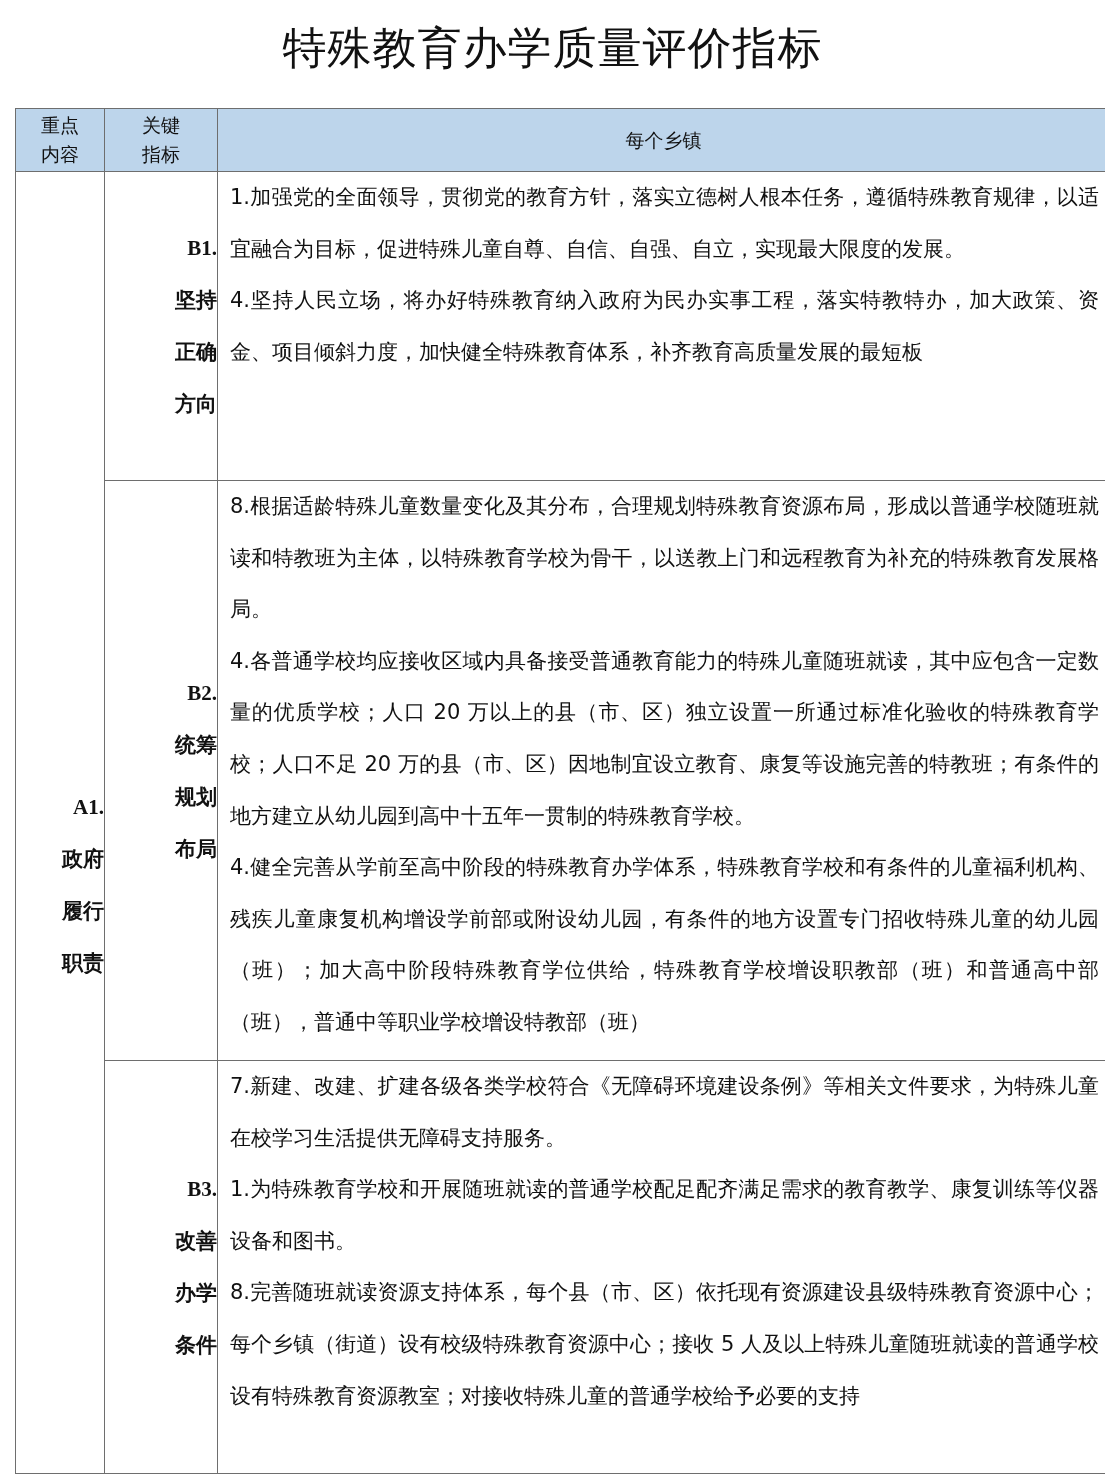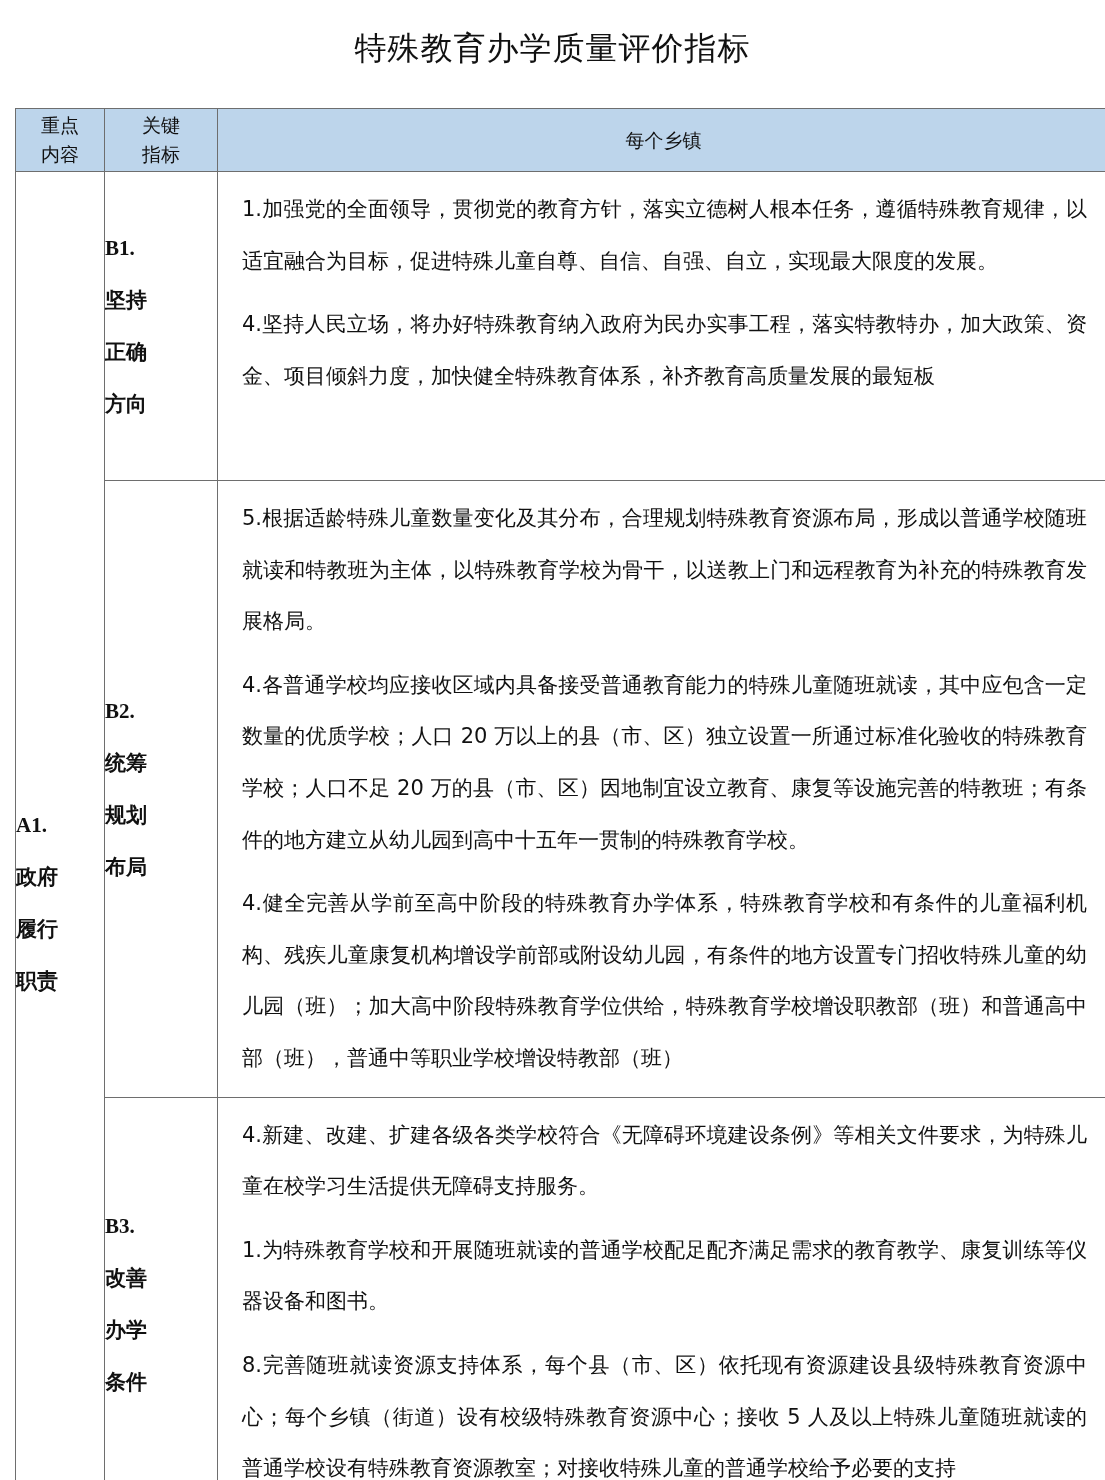--- a/index.html
+++ b/index.html
@@ -1,30 +1,30 @@
 <!DOCTYPE html>
 <html><head>
   <meta charset="utf-8">
   <style>
     html, body { margin: 0; padding: 0; background: #ffffff; }
     body { width: 1105px; height: 1480px; position: relative; overflow: hidden;
            font-family: "DejaVu Sans", "Liberation Sans", sans-serif; color: #111; }
     .title { position: absolute; left: 0; top: 18px; width: 1105px; text-align: center;
-             font-size: 32px; line-height: 60px; font-weight: normal; letter-spacing: 1px; color: #111; }
+             font-size: 44px; line-height: 60px; font-weight: normal; letter-spacing: 1px; color: #111; }
     table.grid { position: absolute; left: 15px; top: 108px; width: 1094px;
                  border-collapse: collapse; table-layout: fixed; }
     table.grid td, table.grid th { border: 1.5px solid #6e6e6e; padding: 0; vertical-align: middle; }
     table.grid th { background: #bdd5eb; font-weight: normal; font-size: 19px; line-height: 29px;
                     text-align: center; height: 62px; }
     col.c1 { width: 89px; } col.c2 { width: 113px; } col.c3 { width: 892px; }
-    .lvl { text-align: left; font-weight: bold; font-size: 21px; line-height: 52px; }
+    .lvl { text-align: right; font-weight: bold; font-size: 21px; line-height: 52px; }
     .lvl .code { font-family: "Liberation Serif", "DejaVu Serif", serif; font-size: 21px; display: block; }
     .lvl .word { display: block; font-family: Liberation Serif, serif; }
     .pts { padding: 0 10px 0 12px !important; vertical-align: top !important; font-size: 21px; line-height: 51.6px; text-align: justify; }
-    .pts p { margin: 12px; }
+    .pts p { margin: 0; }
   </style>
 </head>
 <body>
 
 <div class="title">特殊教育办学质量评价指标</div>
 
 <table class="grid">
   <colgroup>
       <col class="c1">
       <col class="c2">
@@ -63,33 +63,33 @@
   </tr>
 
   <tr style="height:580px;">
     <td class="lvl">
       <span class="code">B2.</span>
       <span class="word">统筹</span>
       <span class="word">规划</span>
       <span class="word">布局</span>
     </td>
     <td class="pts">
-      <p>5.根据适龄特殊儿童数量变化及其分布，合理规划特殊教育资源布局，形成以普通学校随班就读和特教班为主体，以特殊教育学校为骨干，以送教上门和远程教育为补充的特殊教育发展格局。</p>
+      <p>8.根据适龄特殊儿童数量变化及其分布，合理规划特殊教育资源布局，形成以普通学校随班就读和特教班为主体，以特殊教育学校为骨干，以送教上门和远程教育为补充的特殊教育发展格局。</p>
       <p>4.各普通学校均应接收区域内具备接受普通教育能力的特殊儿童随班就读，其中应包含一定数量的优质学校；人口 20 万以上的县（市、区）独立设置一所通过标准化验收的特殊教育学校；人口不足 20 万的县（市、区）因地制宜设立教育、康复等设施完善的特教班；有条件的地方建立从幼儿园到高中十五年一贯制的特殊教育学校。</p>
       <p>4.健全完善从学前至高中阶段的特殊教育办学体系，特殊教育学校和有条件的儿童福利机构、残疾儿童康复机构增设学前部或附设幼儿园，有条件的地方设置专门招收特殊儿童的幼儿园（班）；加大高中阶段特殊教育学位供给，特殊教育学校增设职教部（班）和普通高中部（班），普通中等职业学校增设特教部（班）</p>
     </td>
   </tr>
 
   <tr style="height:413px;">
     <td class="lvl">
       <span class="code">B3.</span>
       <span class="word">改善</span>
       <span class="word">办学</span>
       <span class="word">条件</span>
     </td>
     <td class="pts">
-      <p>4.新建、改建、扩建各级各类学校符合《无障碍环境建设条例》等相关文件要求，为特殊儿童在校学习生活提供无障碍支持服务。</p>
+      <p>7.新建、改建、扩建各级各类学校符合《无障碍环境建设条例》等相关文件要求，为特殊儿童在校学习生活提供无障碍支持服务。</p>
       <p>1.为特殊教育学校和开展随班就读的普通学校配足配齐满足需求的教育教学、康复训练等仪器设备和图书。</p>
       <p>8.完善随班就读资源支持体系，每个县（市、区）依托现有资源建设县级特殊教育资源中心；每个乡镇（街道）设有校级特殊教育资源中心；接收 5 人及以上特殊儿童随班就读的普通学校设有特殊教育资源教室；对接收特殊儿童的普通学校给予必要的支持</p>
     </td>
   </tr>
 </tbody>
   </table>
 
 </body></html>

